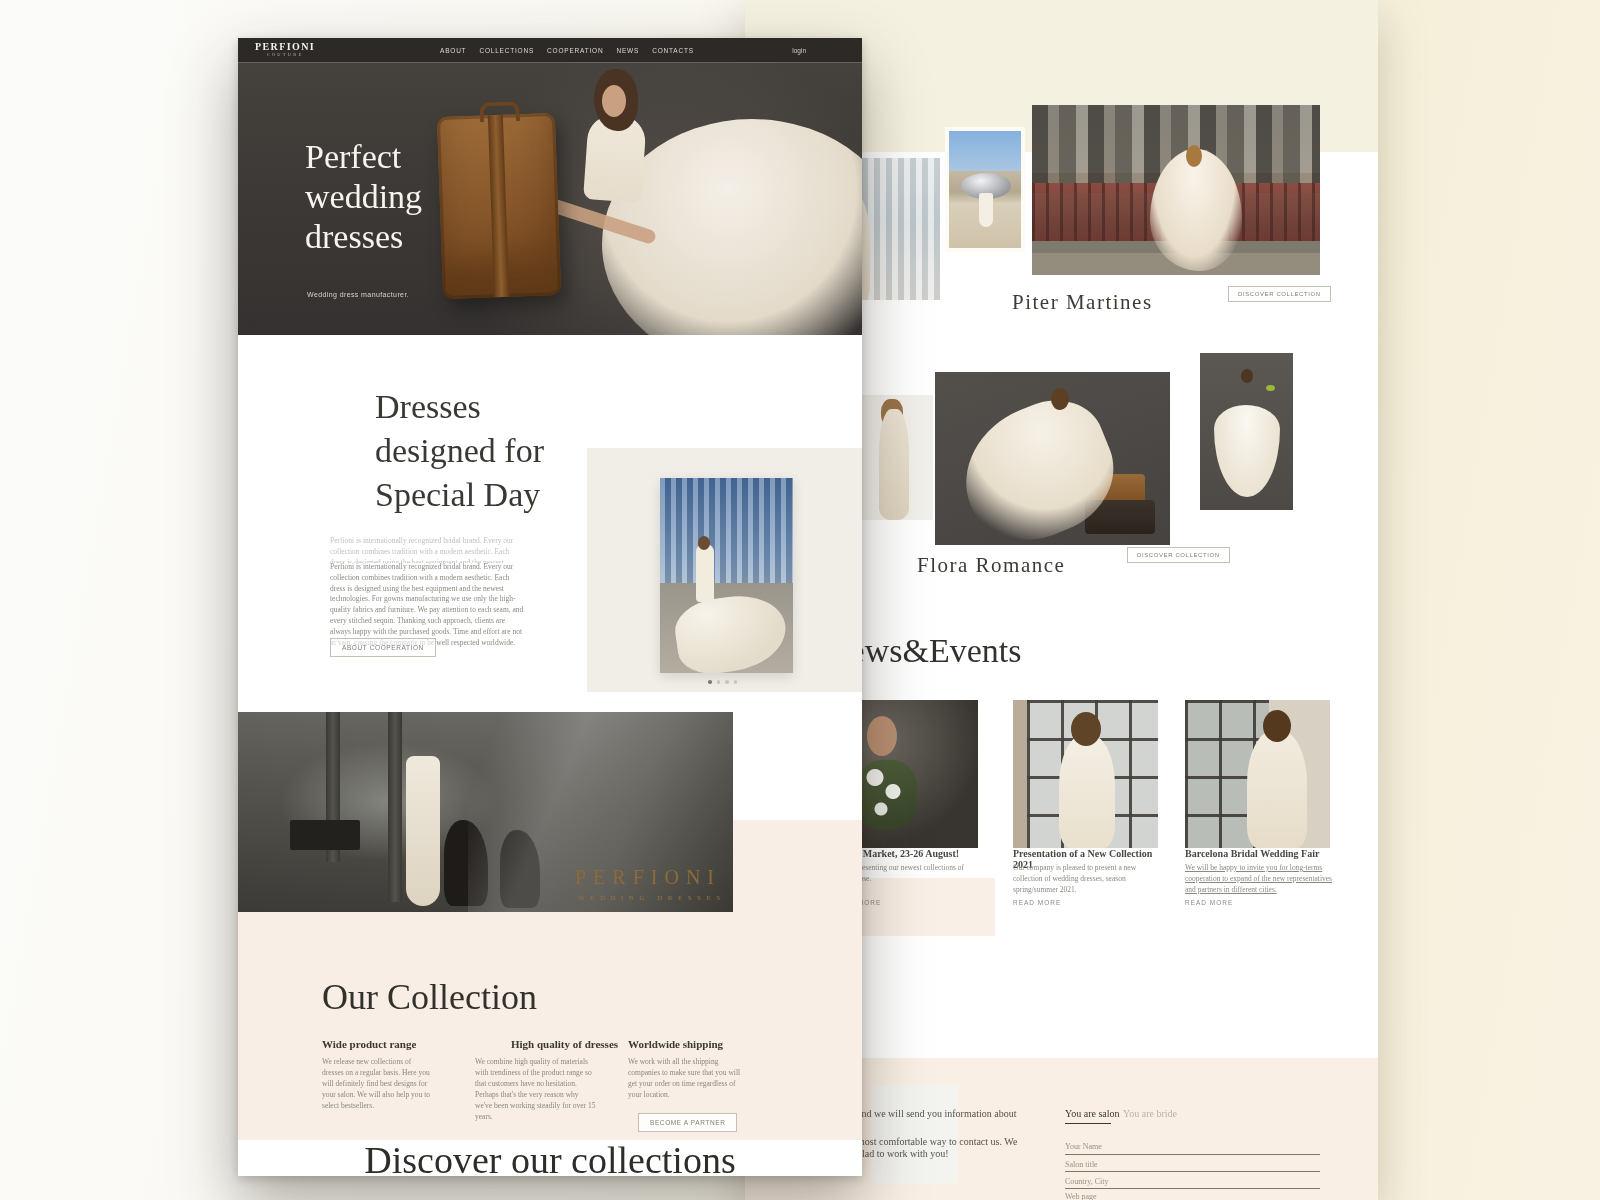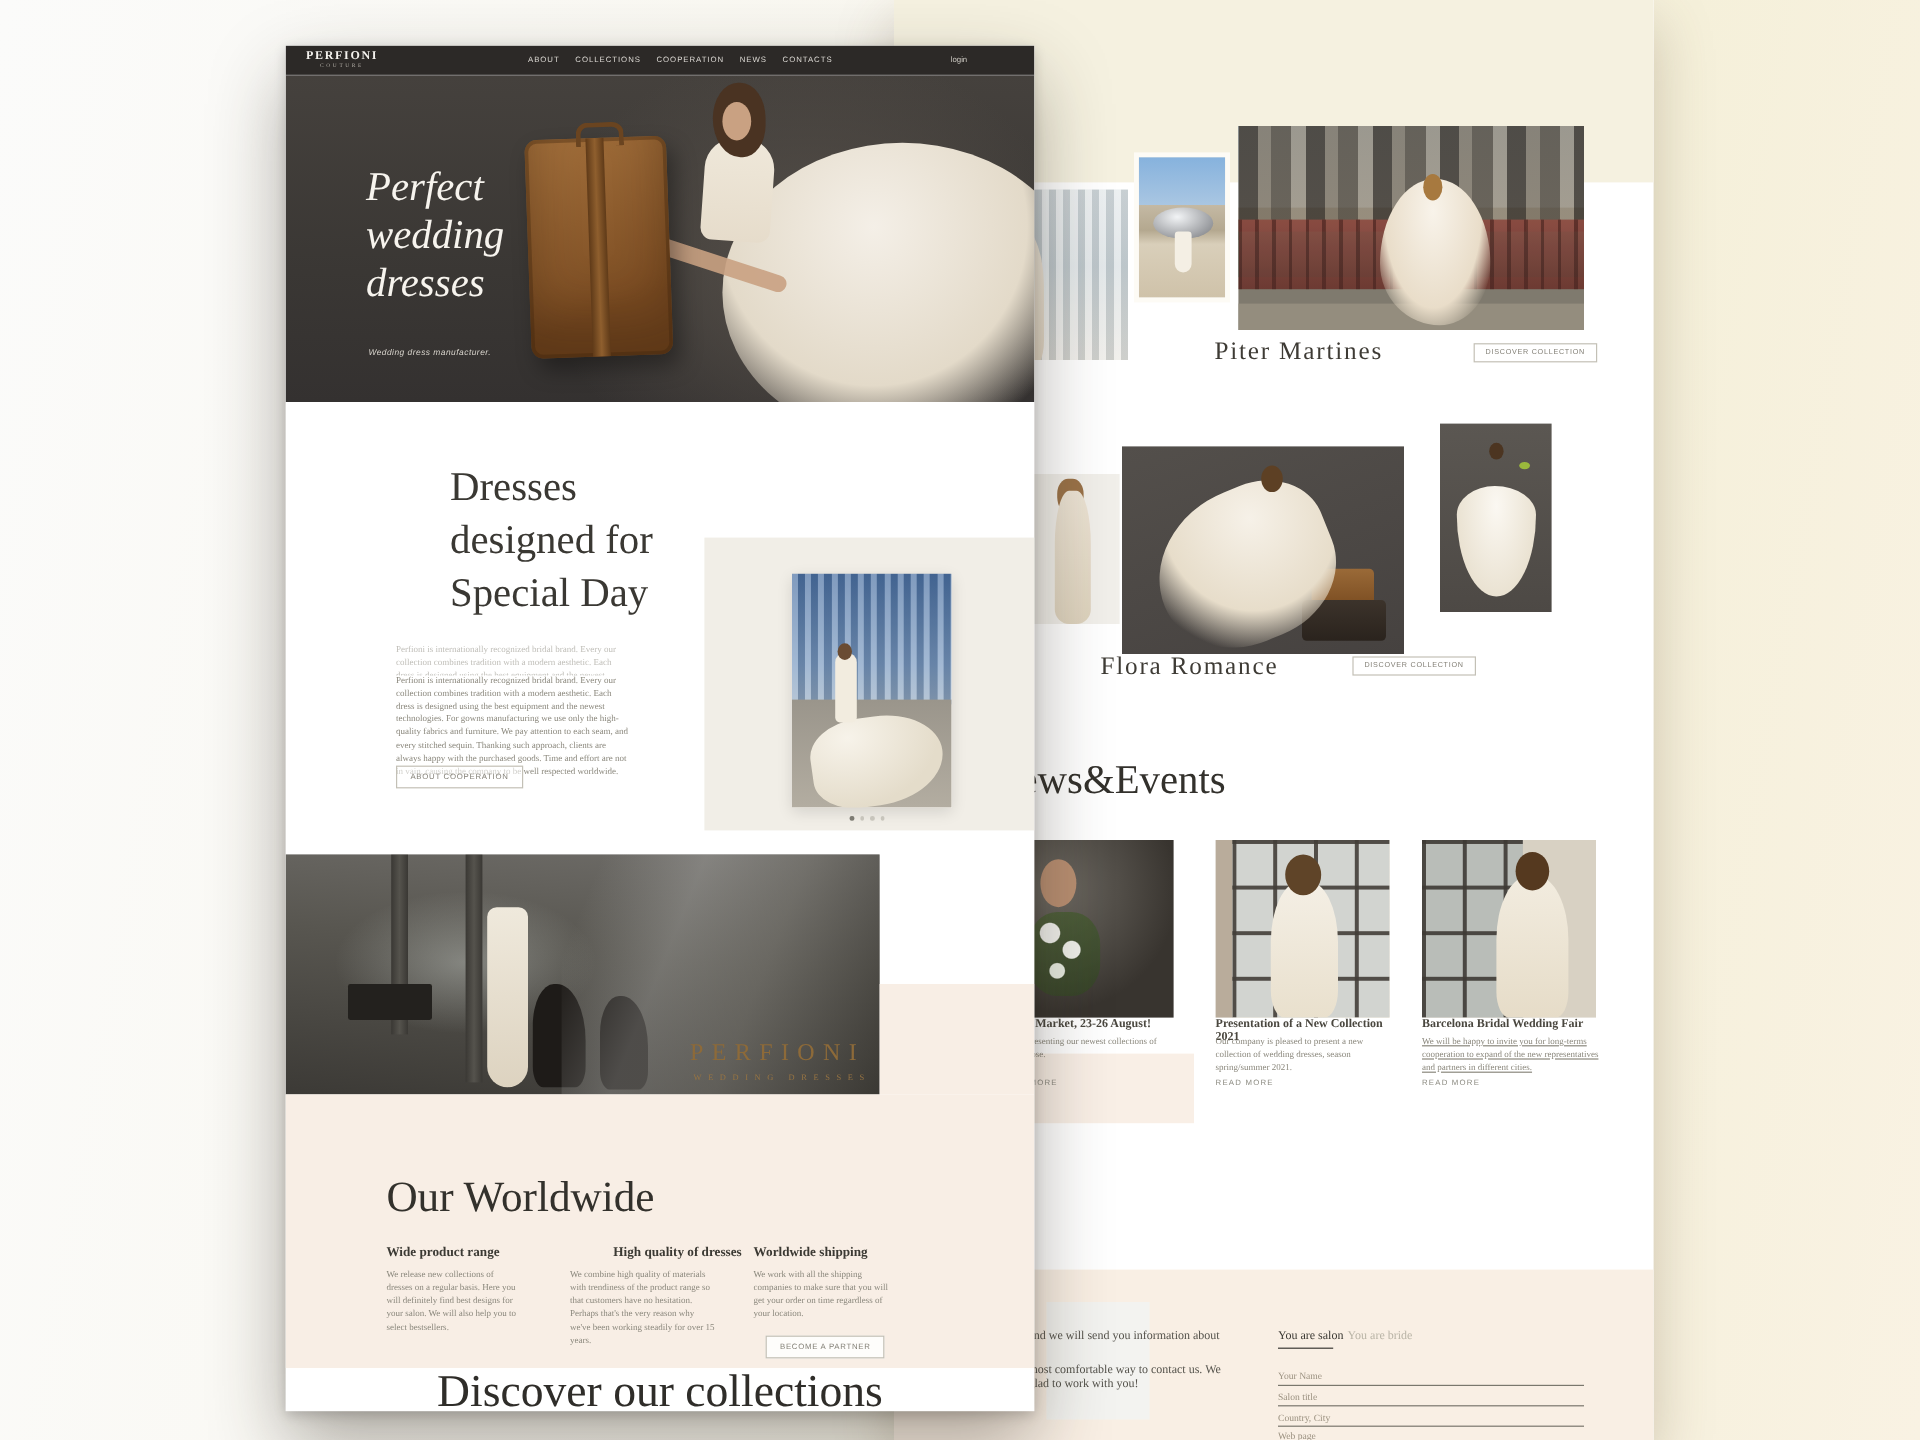--- a/index.html
+++ b/index.html
@@ -21,21 +21,21 @@
   #logo{left:17px;top:4px;line-height:1;}
   #logo .t{font-size:10px;font-weight:bold;letter-spacing:1.4px;color:#f4f2ee;}
   #logo .s{font-size:4.5px;letter-spacing:2.2px;color:#b5b1a9;text-align:center;margin-top:1px;}
   #nav-items{left:202px;top:0;height:24px;display:flex;align-items:center;gap:13px;}
   .nav-item{font-family:"Liberation Sans",sans-serif;font-size:6.5px;letter-spacing:.8px;color:#dedbd6;cursor:pointer;}
   #login{right:56px;top:9px;font-family:"Liberation Sans",sans-serif;font-size:6.5px;color:#cfccc5;}
 
   
   #hero{left:0;top:25px;width:624px;height:272px;background:
     radial-gradient(ellipse 320px 260px at 70% 58%, #56504a 0%, rgba(86,80,74,0) 70%),
-    linear-gradient(180deg,#45413d 0%,#3a3734 60%,#343130 100%);overflow:hidden;font-style:italic;}
+    linear-gradient(180deg,#45413d 0%,#3a3734 60%,#343130 100%);overflow:hidden;}
   .suitcase{left:202px;top:52px;width:118px;height:182px;background:linear-gradient(160deg,#a26f3b 0%,#7b4c22 75%);
     border-radius:10px;transform:rotate(-2deg);
     box-shadow:inset 0 0 0 3px rgba(60,35,12,.35), inset 0 -34px 42px rgba(40,20,5,.35), 6px 10px 18px rgba(0,0,0,.35);}
   .suitcase:before{content:"";position:absolute;left:50%;top:0;width:15px;height:100%;margin-left:-8px;
     background:linear-gradient(90deg,#5f3a18,#8f5f2e,#5f3a18);}
   .suitcase:after{content:"";position:absolute;left:50%;top:-13px;width:32px;height:16px;margin-left:-16px;
     border:4px solid #6a4420;border-bottom:none;border-radius:10px 10px 0 0;}
   .hero-dress{right:-40px;bottom:-34px;width:300px;height:250px;
     background:radial-gradient(ellipse at 42% 28%,#f4efe7 0%,#e3dac9 52%,rgba(227,218,201,0) 76%);border-radius:50%;}
   .hero-torso{left:348px;top:52px;width:58px;height:86px;background:linear-gradient(#efe8da,#e6dccb);
@@ -106,21 +106,21 @@
   .pb-sky{left:0;top:0;width:100%;height:40%;background:linear-gradient(#9cc2e6,#cfe0f0);}
   .pb-bldg{left:0;top:0;width:100%;height:56%;background:
     repeating-linear-gradient(90deg,rgba(72,66,58,.92) 0 16px,rgba(132,122,106,.88) 16px 27px,rgba(96,89,78,.92) 27px 44px,rgba(155,145,128,.85) 44px 56px);}
   .pb-river{left:0;top:52%;width:100%;height:22%;background:linear-gradient(#479583,#3a8a7a);}
   .pb-rail{left:0;top:46%;width:100%;height:34%;background:
     repeating-linear-gradient(90deg,rgba(60,25,22,.55) 0 3px,rgba(0,0,0,0) 3px 14px),
     linear-gradient(#8e4c42,#6b352e);opacity:.92;}
   .pb-deck{left:0;bottom:0;width:100%;height:13%;background:#948d7e;}
   .pb-bride{left:118px;top:44px;width:92px;height:122px;background:radial-gradient(ellipse at 48% 22%,#f8f3ea 0%,#e9ddc9 60%,rgba(233,221,201,0) 82%);border-radius:50% 50% 46% 54%/58% 58% 42% 42%;}
   .pb-hair{left:154px;top:40px;width:16px;height:22px;background:#a7793f;border-radius:50%;}
-  .col-label{font-size:21px;letter-spacing:1.5px;color:#3e3b35;}
+  .col-label{font-size:21px;letter-spacing:1.5px;color:#3e3b35;margin-top:10px;}
   #piter-label{left:267px;top:280px;}
   #piter-btn{left:483px;top:286px;font-size:6px;padding:4px 9px;}
   #p-flora-small{left:110px;top:395px;width:78px;height:125px;background:#f1efea;}
   .fs-bride{left:24px;top:14px;width:30px;height:111px;background:linear-gradient(#ece3d4,#ddd2bd);border-radius:40% 40% 12px 12px;}
   .fs-hair{left:26px;top:4px;width:22px;height:30px;background:#9a7248;border-radius:50% 50% 60% 60%;}
   #p-flora-large{left:190px;top:372px;width:235px;height:173px;background:linear-gradient(160deg,#534f4b 0%,#464240 100%);}
   .fl-case1{left:158px;top:102px;width:52px;height:30px;background:linear-gradient(#9a6a38,#7c4e22);border-radius:4px;}
   .fl-case2{left:150px;top:128px;width:70px;height:34px;background:linear-gradient(#3c332b,#2a231d);border-radius:4px;}
   .fl-dress{left:28px;top:36px;width:150px;height:128px;background:radial-gradient(ellipse at 62% 22%,#f6f1e8 0%,#e7ddca 55%,rgba(231,221,202,0) 80%);
     border-radius:60% 40% 50% 50%;transform:rotate(-22deg);}
@@ -321,21 +321,21 @@
     <div class="abs bn-bride"></div>
     <div class="abs bn-dog" style="left:206px;top:108px;width:44px;height:86px;"></div>
     <div class="abs bn-dog" style="left:262px;top:118px;width:40px;height:78px;"></div>
     <div class="abs bn-glass"></div>
   </div>
   <div class="abs" id="banner-brand">PERFIONI</div>
   <div class="abs" id="banner-brand-sub">WEDDING DRESSES</div>
 
   <div class="abs" id="pink-side"></div>
   <div class="abs" id="pink-main"></div>
-  <div class="abs" id="adv-heading">Our Worldwide</div>
+  <div class="abs" id="adv-heading">Our Collection</div>
   <div class="abs adv-title" style="left:84px;">Wide product range</div>
   <div class="abs adv-text" style="left:84px;width:112px;">We release new collections of dresses on a regular basis. Here you will definitely find best designs for your salon. We will also help you to select bestsellers.</div>
   <div class="abs adv-title" style="left:237px;margin-left:36px;">High quality of dresses</div>
   <div class="abs adv-text" style="left:237px;width:122px;">We combine high quality of materials with trendiness of the product range so that customers have no hesitation. Perhaps that's the very reason why we've been working steadily for over 15 years.</div>
   <div class="abs adv-title" style="left:390px;">Worldwide shipping</div>
   <div class="abs adv-text" style="left:390px;width:120px;">We work with all the shipping companies to make sure that you will get your order on time regardless of your location.</div>
   <div class="abs btn" id="adv-btn">BECOME A PARTNER</div>
 
   <div class="abs" id="collections-heading">Discover our collections</div>
 </div>

